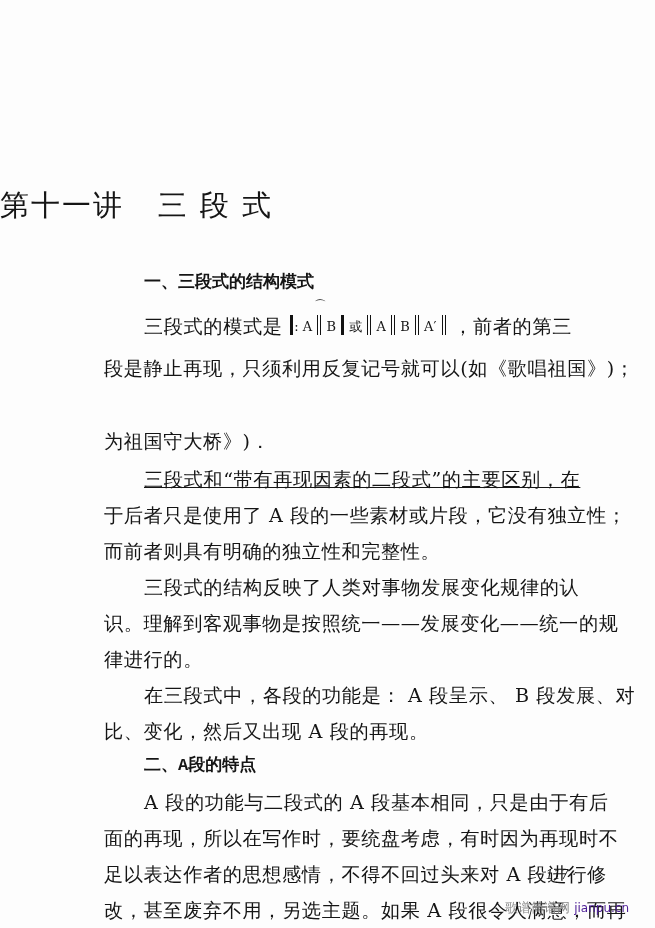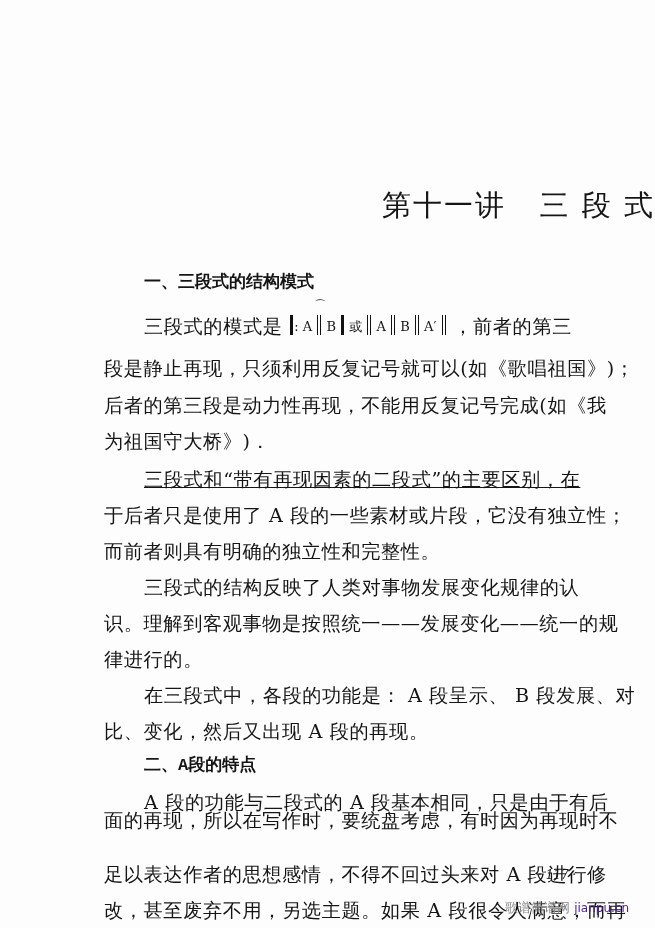--- a/index.html
+++ b/index.html
@@ -2,21 +2,21 @@
 <html><head>
 <meta charset="utf-8">
 <style>
   html, body { margin: 0; padding: 0; }
   body {
     width: 655px; height: 928px; background: #fdfdfd; position: relative; overflow: hidden;
     font-family: "DejaVu Serif", "Liberation Serif", serif; color: #151515;
   }
   .page { position: absolute; left: 0; top: 0; width: 655px; height: 928px; }
   .title {
-    position: absolute; left: 0; width: 655px; top: 186px; text-align: right;
+    position: absolute; left: 0; width: 655px; top: 186px; text-align: left;
     font-size: 29px; letter-spacing: 2px; white-space: pre; font-weight: normal;
   }
   .heading {
     position: absolute; font-family: Liberation Mono, monospace;
     font-weight: bold; font-size: 17px; white-space: nowrap;
   }
   .line {
     position: absolute; left: 104px; font-size: 19.2px; white-space: nowrap; letter-spacing: 0.6px;
   }
   .indent { left: 144px; }
@@ -57,36 +57,35 @@
       <span class="bar thin"></span><span class="bar thin"></span>
       <span>B</span>
       <span class="bar thin"></span><span class="bar thin"></span>
       <span>A′</span>
       <span class="bar thin"></span><span class="bar thin"></span>
     </span>
     <span>，前者的第三</span>
   </div>
 
   <div class="line" style="top:356px;">段是静止再现，只须利用反复记号就可以(如《歌唱祖国》)；</div>
-  <div class="line" style="top:393px;">后者的第三段是动力性再现，不能用反复记号完成(如《我</div>
   <div class="line" style="top:429px;">为祖国守大桥》)．</div>
   <div class="line indent" style="top:467px;text-decoration:underline;">三段式和“带有再现因素的二段式”的主要区别，在</div>
   <div class="line" style="top:503px;">于后者只是使用了 A 段的一些素材或片段，它没有独立性；</div>
   <div class="line" style="top:539px;">而前者则具有明确的独立性和完整性。</div>
 
   <div class="line indent" style="top:575px;">三段式的结构反映了人类对事物发展变化规律的认</div>
   <div class="line" style="top:611px;">识。理解到客观事物是按照统一——发展变化——统一的规</div>
   <div class="line" style="top:647px;font-family:Liberation Mono, monospace;">律进行的。</div>
   <div class="line indent" style="top:683px;">在三段式中，各段的功能是： A 段呈示、 B 段发展、对</div>
   <div class="line" style="top:719px;">比、变化，然后又出现 A 段的再现。</div>
 
   <div class="heading" style="left:144px; top:753px;">二、A段的特点</div>
 
   <div class="line indent" style="top:790px;">A 段的功能与二段式的 A 段基本相同，只是由于有后</div>
-  <div class="line" style="top:808px;text-align:center;">面的再现，所以在写作时，要统盘考虑，有时因为再现时不</div>
+  <div class="line" style="top:826px;text-align:center;">面的再现，所以在写作时，要统盘考虑，有时因为再现时不</div>
   <div class="line" style="top:862px;">足以表达作者的思想感情，不得不回过头来对 A 段进行修</div>
   <div class="line" style="top:898px;">改，甚至废弃不用，另选主题。如果 A 段很令人满意，而再</div>
 </div>
 
 <div class="pageno">· 117 ·</div>
 <div class="watermark">
   <span>歌谱简谱网</span>
   <span class="wm-site">jianpu.cn</span>
 </div>
 

